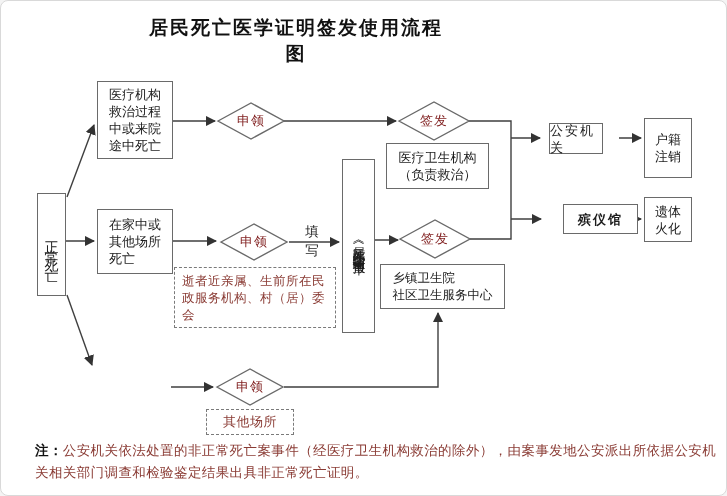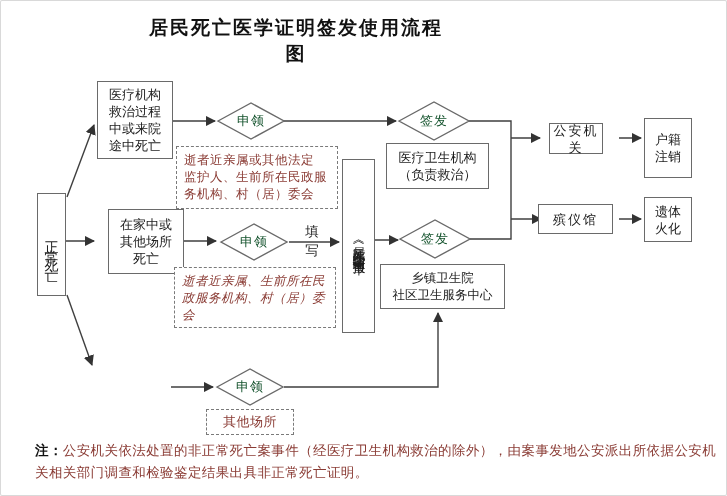--- a/index.html
+++ b/index.html
@@ -7,82 +7,82 @@
   body {
     font-family: "Liberation Sans", "DejaVu Sans", sans-serif;
     background: #f4f4f4;
     color: var(--ink);
   }
   .card {
     position: relative;
     width: 727px; height: 496px;
     background: #fff;
     border: 1px solid #d9d9d9;
-    border-radius: 2px;
+    border-radius: 8px;
     overflow: hidden;
   }
   .abs { position: absolute; }
   .title {
     left: 140px; top: 14px; width: 310px;
     text-align: center;
     font-size: 19px; font-weight: bold; letter-spacing: 2px;
     color: #111;
   }
   svg.wires { left: 0; top: 0; width: 727px; height: 496px; }
   .node {
     background: #fff;
     border: 1.4px solid var(--border);
     display: flex; align-items: center; justify-content: center;
-    text-align: center;
+    text-align: left;
     font-size: 13px; line-height: 17px;
     white-space: pre-line;
     color: var(--ink);
   }
   .vert {
     writing-mode: vertical-rl;
     text-orientation: mixed;
   }
   .dashed {
     background: #fff;
     border: 1px dashed #7a7a7a;
     color: var(--red);
     font-size: 12.5px; line-height: 17px;
     white-space: pre-line;
     padding: 5px 7px;
     letter-spacing: 0.5px;
   }
   .dlabel {
     width: 40px; text-align: center;
     font-size: 13px; line-height: 16px;
-    color: #14532d; letter-spacing: 1px;
+    color: #7f1d1d; letter-spacing: 1px;
   }
   .edge-label {
     width: 22px; text-align: center;
     font-size: 13.5px; line-height: 19px;
     white-space: pre-line; color: #222;
   }
   
   .n-normal   { left: 36px;  top: 192px; width: 29px;  height: 103px; font-size: 14px; letter-spacing: 9px; padding-top: 6px; }
   .n-medical  { left: 96px;  top: 80px;  width: 76px;  height: 78px; }
-  .n-home     { left: 96px;  top: 208px; width: 76px;  height: 65px; margin-left: 11px; }
+  .n-home     { left: 96px;  top: 208px; width: 76px;  height: 65px; }
   .n-abroad   { left: 93px;  top: 368px; width: 77px;  height: 33px; letter-spacing: 2px; }
   .n-declare  { left: 341px; top: 158px; width: 33px;  height: 174px; font-size: 12.5px; letter-spacing: 1.5px; }
   .n-medorg   { left: 385px; top: 142px; width: 103px; height: 46px; }
   .n-township { left: 379px; top: 263px; width: 125px; height: 45px; font-size: 12.5px; }
   .n-police   { left: 548px; top: 122px; width: 54px;  height: 31px; letter-spacing: 2px; }
-  .n-funeral  { left: 537px; top: 203px; width: 75px;  height: 30px; letter-spacing: 2px; }
+  .n-funeral  { left: 562px; top: 203px; width: 75px;  height: 30px; letter-spacing: 2px; font-weight: bold; }
   .n-house    { left: 643px; top: 117px; width: 48px;  height: 60px; }
   .n-cremate  { left: 643px; top: 196px; width: 48px;  height: 45px; }
   .d-apply1 { left: 230px; top: 112px; }
   .d-apply2 { left: 233px; top: 233px; }
   .d-apply3 { left: 229px; top: 378px; }
   .d-issue1 { left: 413px; top: 112px; }
   .d-issue2 { left: 414px; top: 230px; }
   .dash1 { left: 175px; top: 145px; width: 162px; height: 63px; }
-  .dash2 { left: 173px; top: 266px; width: 162px; height: 61px; font-style: italic; }
+  .dash2 { left: 173px; top: 266px; width: 162px; height: 61px; }
   .dash3 { left: 205px; top: 408px; width: 88px;  height: 26px; text-align: center; padding: 3px 0; font-size: 13px; }
   .fill-label { left: 300px; top: 221px; }
   .note {
     left: 22px; top: 439px; width: 690px;
     font-size: 13.5px; line-height: 22px; letter-spacing: 0.4px; margin-left: 12px;
   }
   .note .prefix { font-weight: bold; color: #111; }
   .note .body { color: var(--red); }
 </style>
 </head>
@@ -152,23 +152,20 @@
 
   <div class="abs dlabel d-apply1">申领</div>
   <div class="abs dlabel d-apply2">申领</div>
   <div class="abs dlabel d-apply3">申领</div>
   <div class="abs dlabel d-issue1">签发</div>
   <div class="abs dlabel d-issue2">签发</div>
 
   <div class="abs edge-label fill-label">填
 写</div>
 
-  <div class="abs dashed dash1">逝者近亲属或其他法定
-监护人、生前所在民政服
-务机构、村（居）委会</div>
   <div class="abs dashed dash2">逝者近亲属、生前所在民
 政服务机构、村（居）委
 会</div>
   <div class="abs dashed dash3">其他场所</div>
 
   <div class="abs note">
     <span class="prefix">注：</span><span class="body">公安机关依法处置的非正常死亡案事件（经医疗卫生机构救治的除外），由案事发地公安派出所依据公安机关相关部门调查和检验鉴定结果出具非正常死亡证明。</span>
   </div>
 
 </div>

